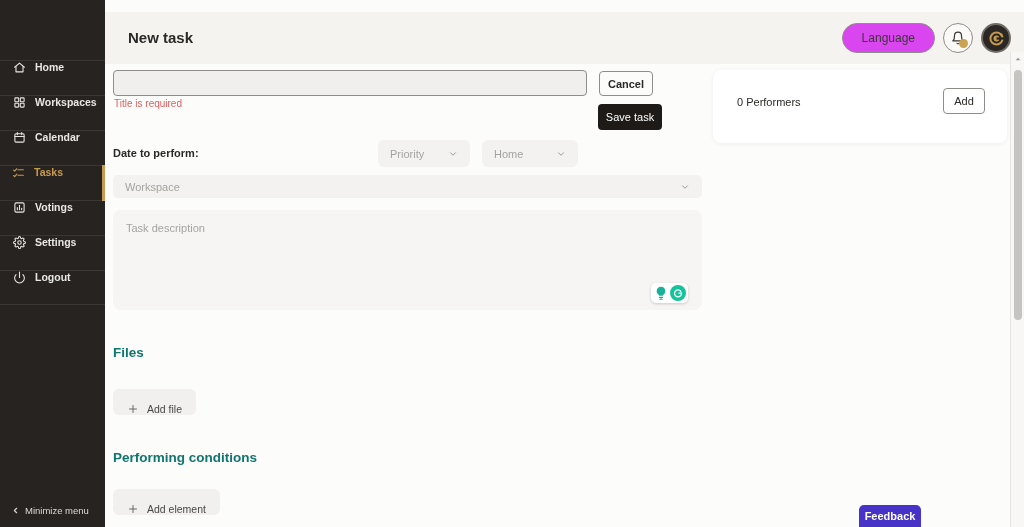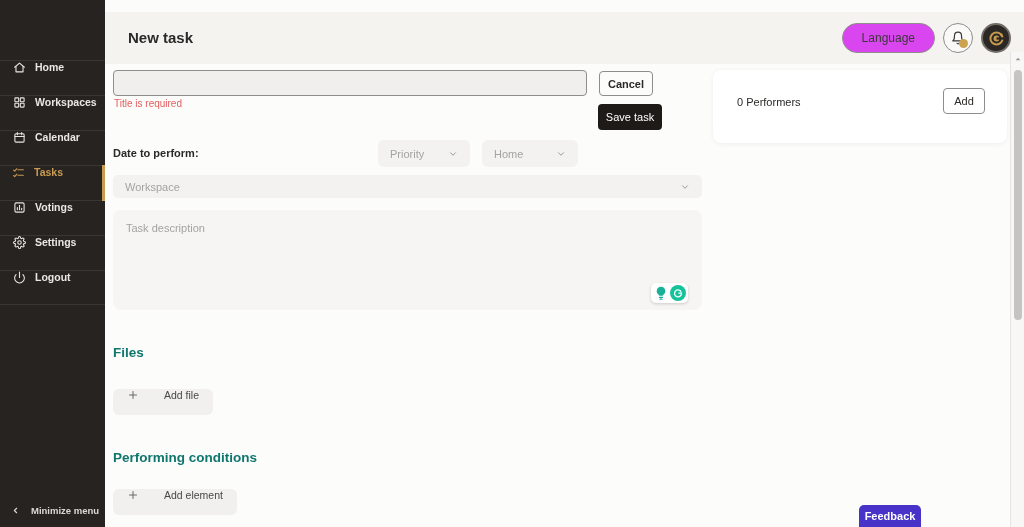--- a/index.html
+++ b/index.html
@@ -12,22 +12,22 @@
   .logo .icon { width:17px; height:17px; }
   .logo-text { font-size:12px; font-weight:700; color:#f4f2ef; letter-spacing:.2px; }
   .menu { position:absolute; top:60px; left:0; right:0; }
   .menu-item { display:flex; align-items:flex-start; gap:9px; height:35px; padding-left:13px;
                border-top:1px solid rgba(255,255,255,.09); font-size:10.5px; font-weight:600;
                color:#e9e7e4; cursor:pointer; position:relative; }
   .menu-item:last-child { border-bottom:1px solid rgba(255,255,255,.09); }
   .menu-item .icon { width:13px; height:13px; }
   .menu-item.active { color:#c89b52;padding-left:12px; }
   .menu-item.active::after { content:""; position:absolute; right:0; top:-1px; bottom:-1px; width:3px; background:#c89b52; }
-  .minimize { position:absolute; bottom:11px; left:11px; display:flex; align-items:center; gap:11px;
-              font-size:9.5px; color:#dcd9d5; cursor:pointer;font-weight:bold; }
+  .minimize { position:absolute; bottom:11px; left:11px; display:flex; align-items:center; gap:5px;
+              font-size:9.5px; color:#dcd9d5; cursor:pointer; }
   .minimize .icon { width:9px; height:9px; }
 
   
   .header { position:absolute; left:105px; right:0; top:12px; height:52px; background:#f5f3f0; }
   .page-title { position:absolute; left:23px; top:17px; font-size:15px; font-weight:700; color:#2b2927; }
   .header-right { position:absolute; right:13px; top:11px; display:flex; align-items:center; gap:8px; }
   .lang-btn { height:30px; padding:0 19px; border:1px solid #8f8d8a; border-radius:16px; background:#d946ef;
               font-size:12px; color:#3b3936; display:flex; align-items:center; cursor:pointer; }
   .bell-btn { width:30px; height:30px; border-radius:50%; border:1px solid #8f8d8a; background:#faf9f7;
               position:relative; display:flex; align-items:center; justify-content:center; cursor:pointer; }
@@ -66,21 +66,21 @@
   .grammarly { position:absolute; right:14px; bottom:7px; height:20px; background:#ffffff; border-radius:5px;
                box-shadow:0 1px 3px rgba(0,0,0,.18); display:flex; align-items:center; padding:0 2px; gap:1px; }
   .grammarly .bulb { width:16px; height:16px; }
   .grammarly .gcircle { width:16px; height:16px; border-radius:50%; background:#15c39a;
                         display:flex; align-items:center; justify-content:center; }
   .grammarly .gcircle svg { width:12px; height:12px; }
 
   .section-title { position:absolute; left:113px; font-size:13.5px; font-weight:600; color:#0f766e; }
   .t-files { top:345px; } .t-cond { top:450px; }
   .btn-add-light { position:absolute; left:113px; height:26px; background:#f1f0ee; border:none; border-radius:6px;
-                   display:flex; align-items:flex-start; gap:25px; padding:0 14px; font-size:10.5px; color:#4a4846;
+                   display:flex; align-items:flex-end; gap:8px; padding:0 14px; font-size:10.5px; color:#4a4846;
                    font-family:inherit; cursor:pointer; }
   .btn-add-light .icon { width:12px; height:12px; color:#6b6966; }
   .b-file { top:389px; } .b-elem { top:489px; }
 
   
   .performers-card { position:absolute; left:713px; top:70px; width:294px; height:73px; background:#ffffff;
                      border-radius:8px; box-shadow:0 1px 5px rgba(0,0,0,.06); }
   .performers-count { position:absolute; left:24px; top:26px; font-size:11px; color:#2b2927; }
   .performers-add { position:absolute; right:22px; top:18px; width:42px; height:26px; background:#ffffff;
                     border:1px solid #8f8d8a; border-radius:4px; font-size:11px; color:#2b2927;

